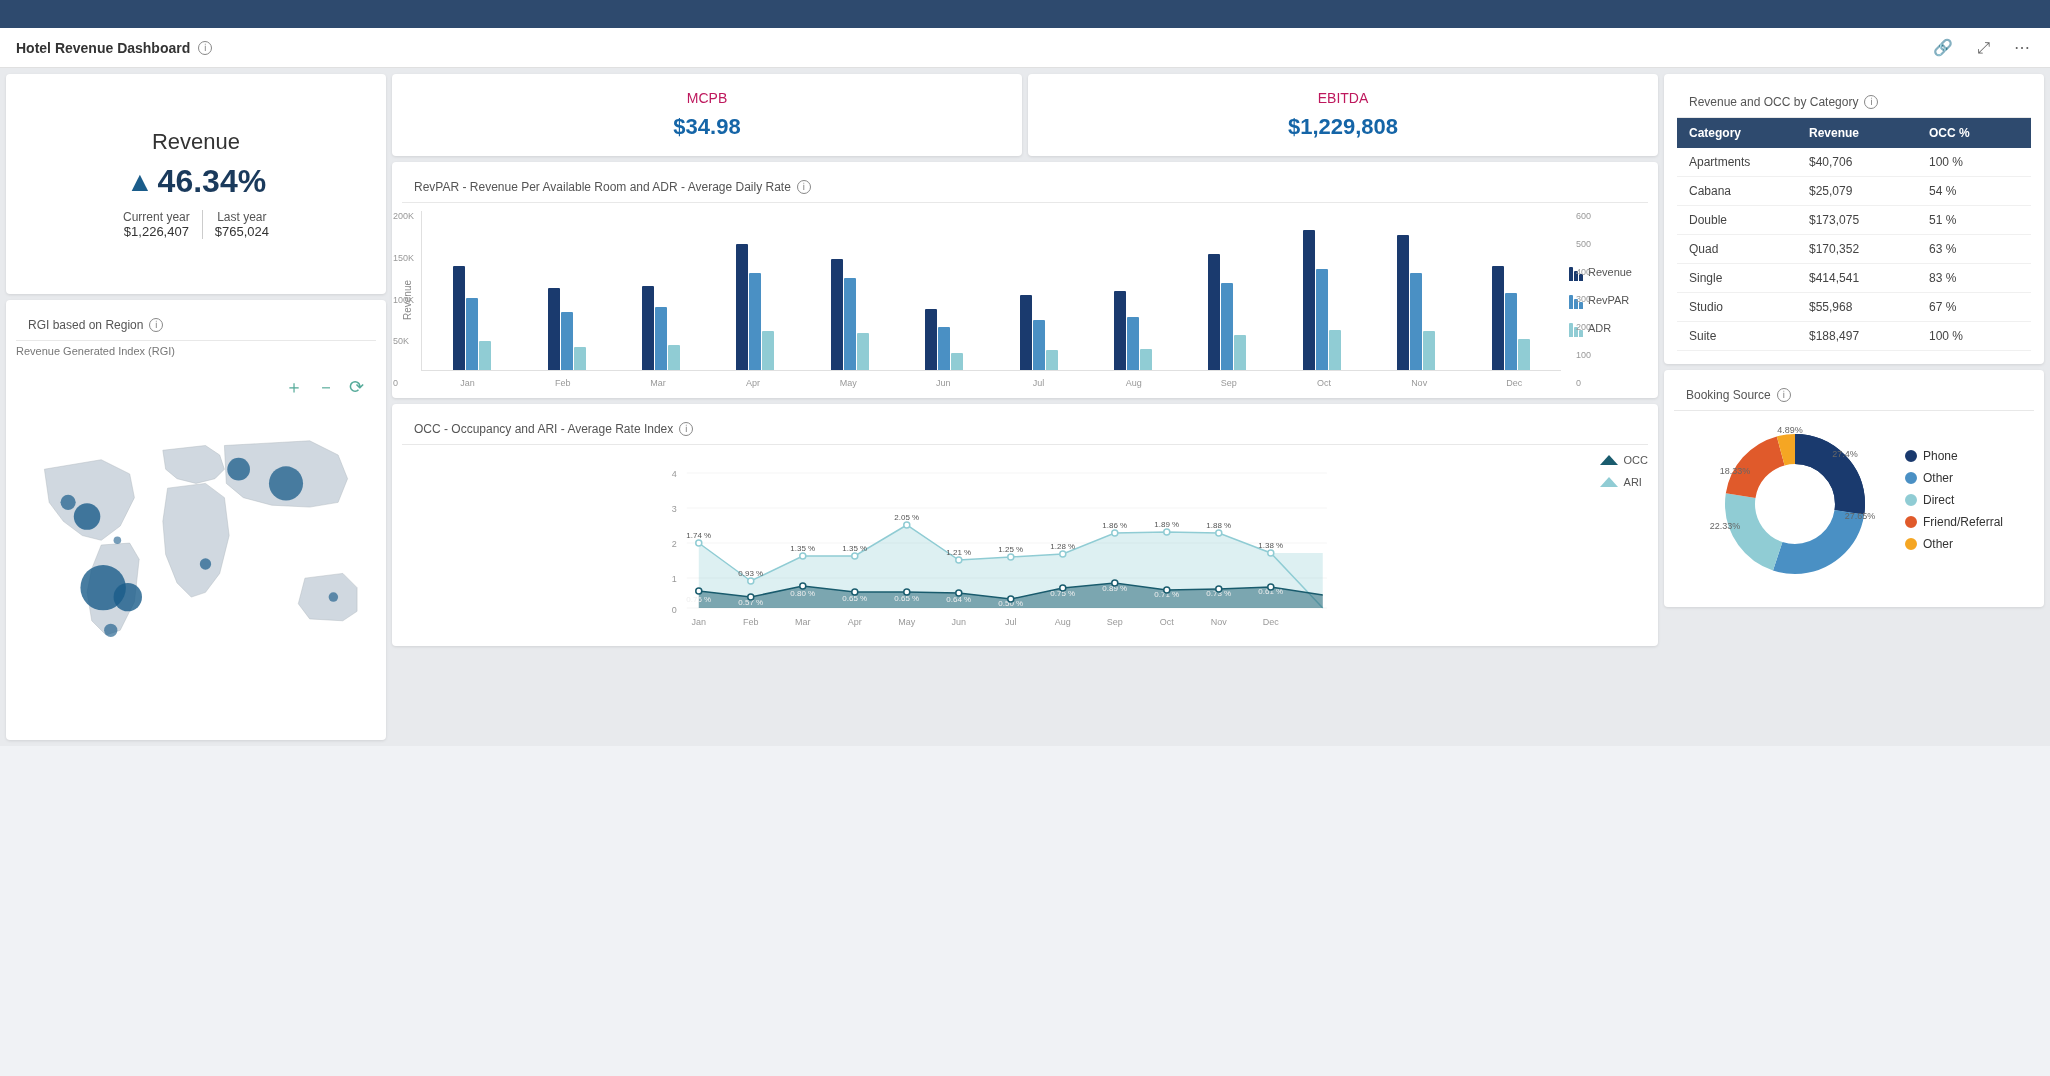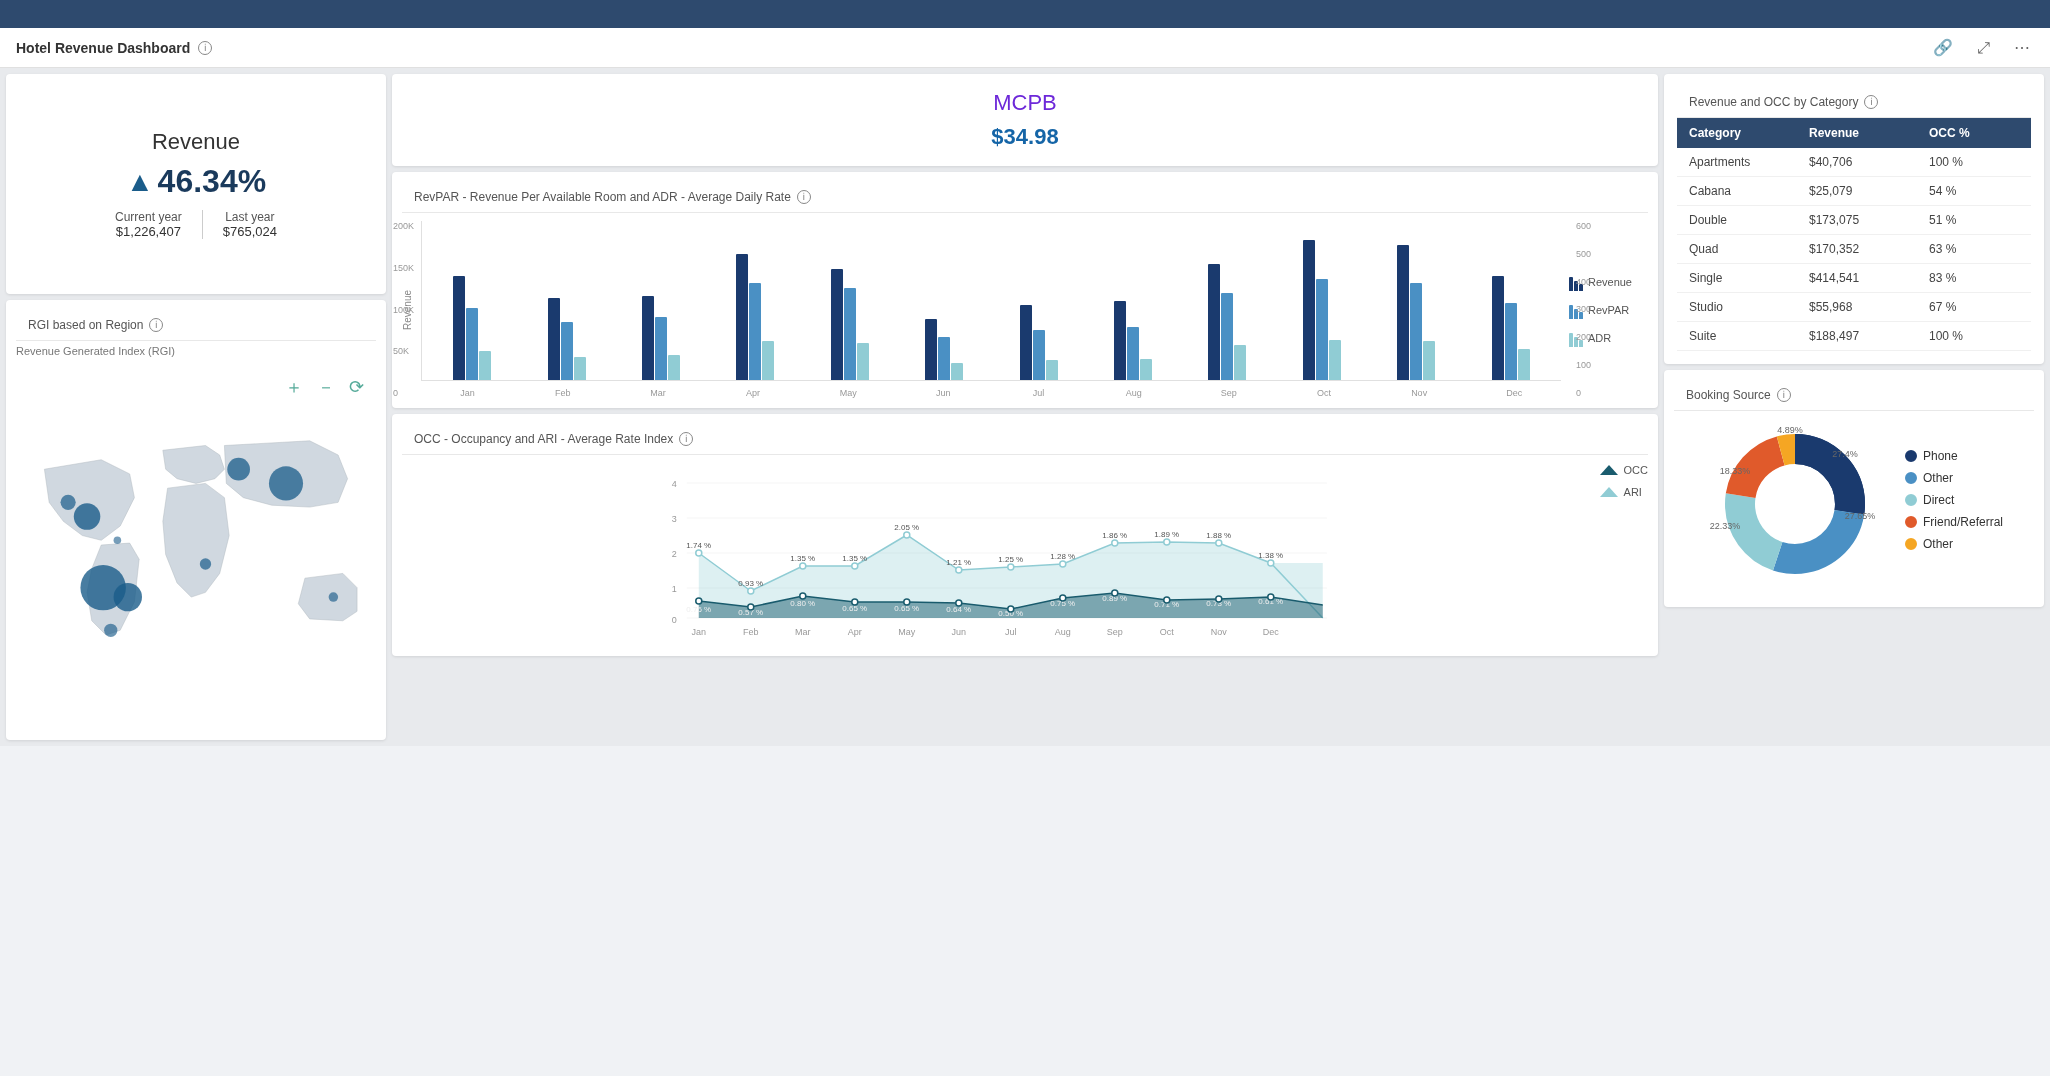--- a/index.html
+++ b/index.html
@@ -82,21 +82,21 @@
       gap: 4px;
     }
     
     .revenue-pct .triangle {
       color: #1a5c8a;
       font-size: 28px;
     }
     
     .revenue-comparison {
       display: flex;
-      gap: 8px;
+      gap: 0;
       margin-top: 10px;
       font-size: 12px;
       color: #555;
     }
     
     .revenue-comparison .divider {
       border-left: 1px solid #ccc;
       margin: 0 12px;
     }
     
@@ -116,23 +116,23 @@
       padding: 16px;
       display: flex;
       flex-direction: column;
       align-items: center;
       justify-content: center;
       flex: 1;
       box-shadow: 0 1px 3px rgba(0,0,0,0.1);
     }
     
     .metric-box-label {
-      font-size: 22px;
+      font-size: 14px;
       font-weight: 500;
-      color: #6d28d9;
+      color: #be185d;
       margin-bottom: 8px;
     }
     
     .metric-box-value {
       font-size: 22px;
       font-weight: 600;
       color: #1565a7;
     }
     
     .card-header {
@@ -394,20 +394,24 @@
       </div>
     </div>
   </div>
 
   <div class="middle-column">
 
     <div style="display:flex; gap:6px; background:transparent;">
       <div class="metric-box card">
         <div class="metric-box-label">MCPB</div>
         <div class="metric-box-value">$34.98</div>
+      </div>
+      <div class="metric-box card">
+        <div class="metric-box-label">EBITDA</div>
+        <div class="metric-box-value">$1,229,808</div>
       </div>
     </div>
 
     <div class="card" style="padding: 10px;">
       <div class="card-header">
         <span>RevPAR - Revenue Per Available Room and ADR - Average Daily Rate</span>
         <span class="info-icon">ℹ</span>
       </div>
       <div style="display:flex; gap:8px; margin-top:8px;">
         <div style="writing-mode: vertical-rl; transform: rotate(180deg); font-size:10px; color:#888; flex-shrink:0; text-align:center;">Revenue</div>

